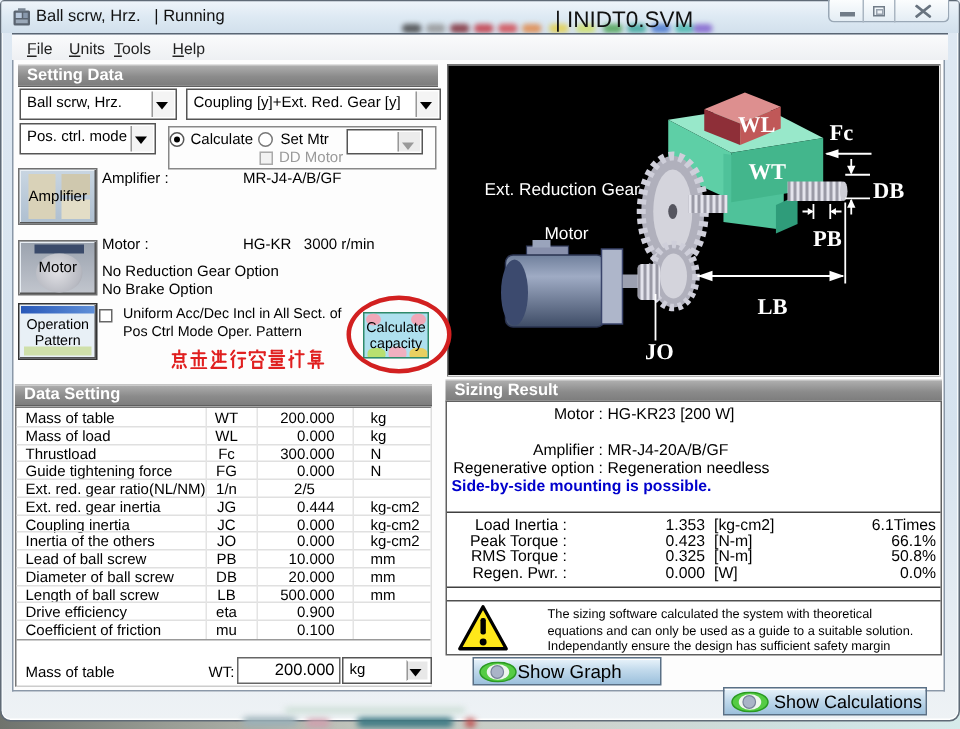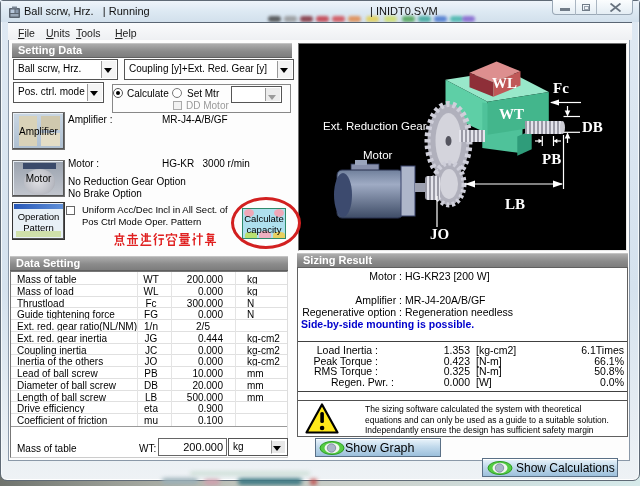--- a/index.html
+++ b/index.html
@@ -82,21 +82,21 @@
   <div class="abs" style="left:8px;top:5px;width:13px;height:13px;">
     <svg width="13" height="13" viewBox="0 0 13 13">
       <rect x="1" y="2" width="11" height="10" fill="#5a6470" rx="1"></rect>
       <rect x="2.5" y="3.5" width="4" height="3.5" fill="#b8c8dc"></rect>
       <rect x="7.5" y="3.5" width="3" height="3.5" fill="#8898ac"></rect>
       <rect x="2.5" y="8" width="8" height="2.5" fill="#9aa8b8"></rect>
       <rect x="4" y="0.5" width="5" height="2" fill="#7a8694"></rect>
     </svg>
   </div>
   <div class="abs" style="left:24px;top:5px;font-size:11px;color:#111;">Ball scrw, Hrz.&nbsp;&nbsp; | Running</div>
-  <div class="abs" style="left:370px;top:5px;font-size:11px;color:#111;">| INIDT0.SVM</div>
+  <div class="abs" style="left:370px;top:5px;font-size:15px;color:#111;">| INIDT0.SVM</div>
 
   <div id="capbtns">
     <div class="capdiv" style="left:22px;"></div>
     <div class="capdiv" style="left:43px;"></div>
     <div class="abs" style="left:7px;top:8px;width:10px;height:2.5px;background:#717c88;"></div>
     <div class="abs" style="left:29px;top:4px;width:8px;height:7px;border:1px solid #717c88;"></div>
     <div class="abs" style="left:31px;top:6px;width:5px;height:4px;border:1px solid #98a2ae;background:#eef2f6;"></div>
     <svg class="abs" style="left:57px;top:3px;" width="11" height="9" viewBox="0 0 11 9">
       <path d="M0.5 0.5 L10.5 8.5 M10.5 0.5 L0.5 8.5" stroke="#68737f" stroke-width="1.8" fill="none"></path>
     </svg>
@@ -457,21 +457,21 @@
       <div class="rline" style="left:178px;top:76px;">[kg-cm2]</div>
       <div class="rline" style="left:200px;top:76px;width:126px;text-align:right;">6.1Times</div>
       <div class="rline" style="left:0;top:86.6px;width:80px;text-align:right;">Peak Torque :</div>
       <div class="rline" style="left:100px;top:86.6px;width:72px;text-align:right;">0.423</div>
       <div class="rline" style="left:178px;top:86.6px;">[N-m]</div>
       <div class="rline" style="left:200px;top:86.6px;width:126px;text-align:right;">66.1%</div>
       <div class="rline" style="left:0;top:97.2px;width:80px;text-align:right;">RMS Torque :</div>
       <div class="rline" style="left:100px;top:97.2px;width:72px;text-align:right;">0.325</div>
       <div class="rline" style="left:178px;top:97.2px;">[N-m]</div>
       <div class="rline" style="left:200px;top:97.2px;width:126px;text-align:right;">50.8%</div>
-      <div class="rline" style="left:16px;top:107.8px;width:80px;text-align:right;">Regen. Pwr. :</div>
+      <div class="rline" style="left:0;top:107.8px;width:80px;text-align:right;">Regen. Pwr. :</div>
       <div class="rline" style="left:100px;top:107.8px;width:72px;text-align:right;">0.000</div>
       <div class="rline" style="left:178px;top:107.8px;">[W]</div>
       <div class="rline" style="left:200px;top:107.8px;width:126px;text-align:right;">0.0%</div>
       <div style="position:absolute;left:0;top:123px;width:100%;height:1px;background:#404040;"></div>
       <div style="position:absolute;left:0;top:132px;width:100%;height:1px;background:#505050;"></div>
       <svg style="position:absolute;left:7px;top:135px;" width="34" height="32" viewBox="0 0 34 32">
         <path d="M17 1.5 L32.5 29.5 L1.5 29.5 Z" fill="#ffe81a" stroke="#000" stroke-width="2.2" stroke-linejoin="round"></path>
         <rect x="15.3" y="9" width="3.6" height="11" rx="1.5" fill="#000"></rect>
         <circle cx="17.1" cy="25" r="2.3" fill="#000"></circle>
       </svg>

